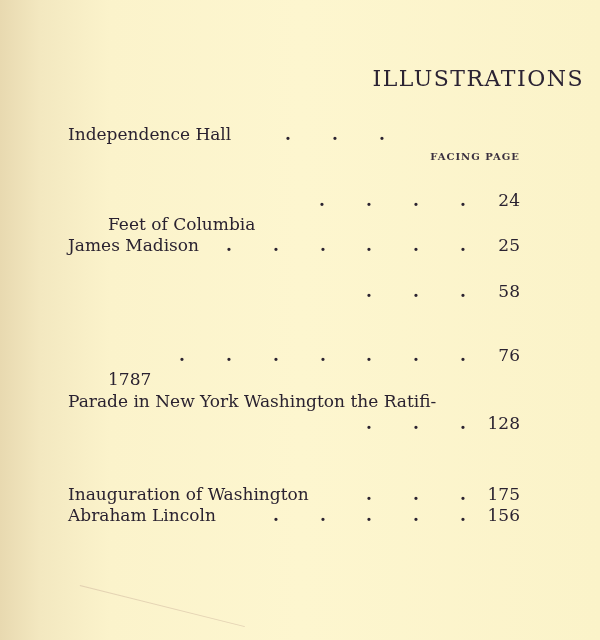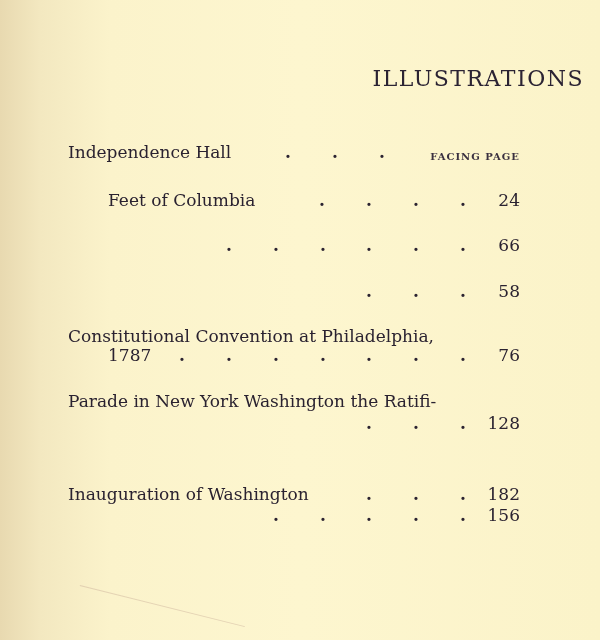--- a/index.html
+++ b/index.html
@@ -44,21 +44,21 @@
     .row {
       position: absolute;
       left: 68px;
       width: 452px;
       height: 22px;
       font-size: 17px;
       line-height: 22px;
       white-space: nowrap;
     }
     .row .label { position: absolute; left: 0; top: 0; }
-    .row .label.indent { left: 40px; }
+    .row .label.indent { left: 40px; margin-top: 24px; }
     .row .page-num { position: absolute; right: 0; top: 0; text-align: right; }
     .row .page-num.italic { font-style: italic; }
     .dot {
       position: absolute;
       top: 0;
       font-size: 17px;
       line-height: 22px;
       font-weight: bold;
     }
     .facing {
@@ -72,58 +72,56 @@
     }
   </style>
 </head>
 <body>
 
 <div class="page">
   <div class="crease"></div>
 
   <div class="title"><span>ILLUSTRATIONS</span></div>
 
-  <div class="row" style="top:141px">
+  <div class="row" style="top:123px">
     <span class="label">Independence Hall</span>
     <span class="dot" style="left:217px">.</span>
     <span class="dot" style="left:264px">.</span>
     <span class="dot" style="left:311px">.</span>
   </div>
 
   <div class="facing">FACING PAGE</div>
 
   <div class="row" style="top:189px">
     <span class="label indent">Feet of Columbia</span>
     <span class="dot" style="left:251px">.</span>
     <span class="dot" style="left:298px">.</span>
     <span class="dot" style="left:345px">.</span>
     <span class="dot" style="left:392px">.</span>
     <span class="page-num">24</span>
   </div>
 
   <div class="row" style="top:234px">
+    <span class="label">James Madison</span>
     <span class="dot" style="left:158px">.</span>
     <span class="dot" style="left:205px">.</span>
     <span class="dot" style="left:252px">.</span>
     <span class="dot" style="left:298px">.</span>
     <span class="dot" style="left:345px">.</span>
     <span class="dot" style="left:392px">.</span>
-    <span class="page-num">66</span>
+    <span class="page-num">25</span>
   </div>
 
   <div class="row" style="top:280px">
     <span class="dot" style="left:298px">.</span>
     <span class="dot" style="left:345px">.</span>
     <span class="dot" style="left:392px">.</span>
     <span class="page-num">58</span>
   </div>
 
-  <div class="row" style="top:325px">
-    <span class="label">Constitutional Convention at Philadelphia,</span>
-  </div>
   <div class="row" style="top:344px">
     <span class="label indent">1787</span>
     <span class="dot" style="left:111px">.</span>
     <span class="dot" style="left:158px">.</span>
     <span class="dot" style="left:205px">.</span>
     <span class="dot" style="left:252px">.</span>
     <span class="dot" style="left:298px">.</span>
     <span class="dot" style="left:345px">.</span>
     <span class="dot" style="left:392px">.</span>
     <span class="page-num">76</span>
@@ -137,24 +135,25 @@
     <span class="dot" style="left:345px">.</span>
     <span class="dot" style="left:392px">.</span>
     <span class="page-num">128</span>
   </div>
 
   <div class="row" style="top:483px">
     <span class="label">Inauguration of Washington</span>
     <span class="dot" style="left:298px">.</span>
     <span class="dot" style="left:345px">.</span>
     <span class="dot" style="left:392px">.</span>
-    <span class="page-num">182</span>
+    <span class="page-num">175</span>
   </div>
 
   <div class="row" style="top:504px">
+    <span class="label">Abraham Lincoln</span>
     <span class="dot" style="left:205px">.</span>
     <span class="dot" style="left:252px">.</span>
     <span class="dot" style="left:298px">.</span>
     <span class="dot" style="left:345px">.</span>
     <span class="dot" style="left:392px">.</span>
     <span class="page-num">156</span>
   </div>
 </div>
 
 </body></html>

